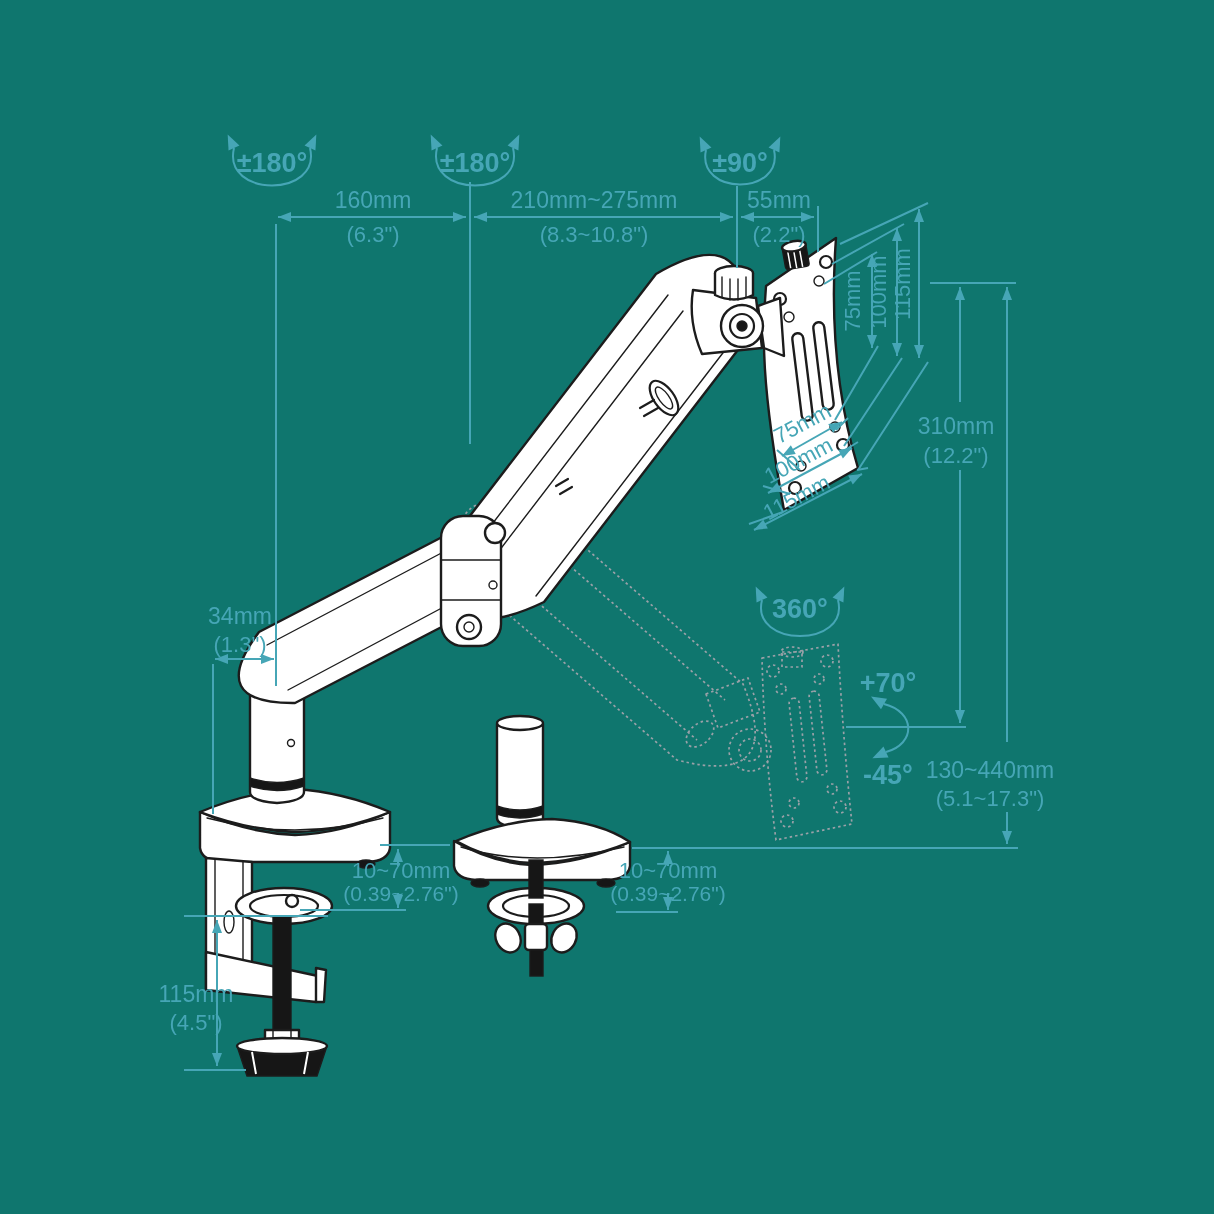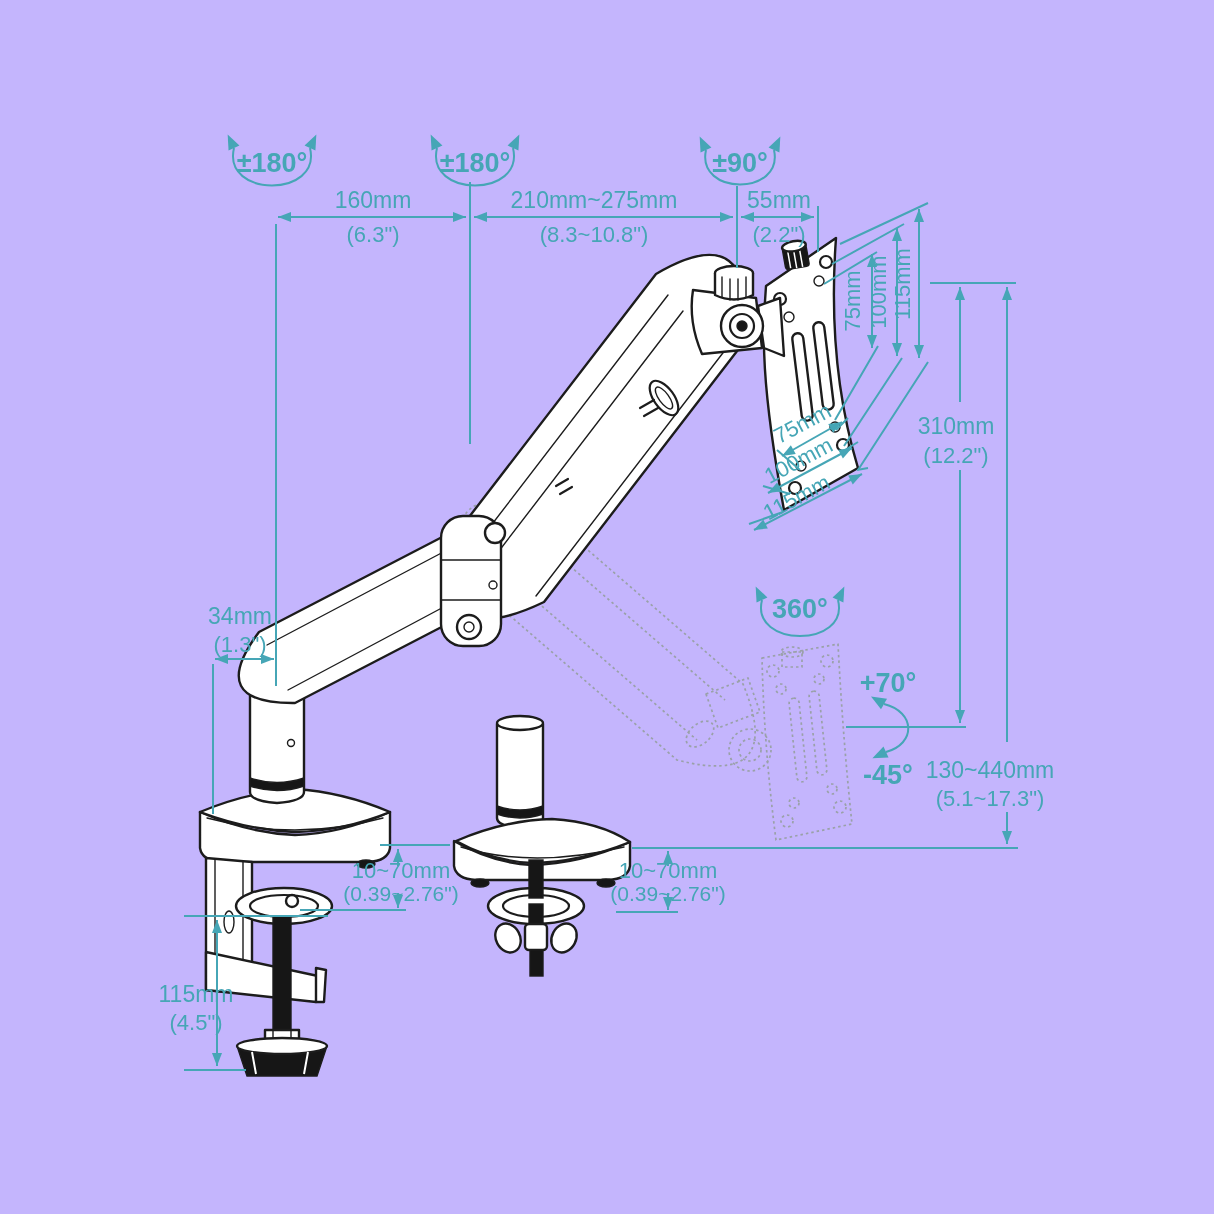--- a/index.html
+++ b/index.html
@@ -1,16 +1,16 @@
 <!DOCTYPE html>
 <html><head>
 <meta charset="utf-8">
 <style>
   html,body{margin:0;padding:0;background:#ffffff;}
-  .stage{width:1214px;height:1214px;background:#c4b5fd;position:relative;overflow:hidden;}
+  .stage{width:1214px;height:1214px;background:#0f766e;position:relative;overflow:hidden;}
   svg{display:block;font-family:"Liberation Sans",sans-serif;}
   .outline{fill:#ffffff;stroke:#1c1c1c;stroke-width:2.4;stroke-linejoin:round;}
   .line{fill:none;stroke:#1c1c1c;stroke-width:2.2;stroke-linecap:round;}
   .thin{stroke-width:1.4;}
   .dark{fill:#161616;stroke:#1c1c1c;stroke-width:1.4;}
   .ghost{fill:none;stroke:#9aa1a8;stroke-width:1.7;stroke-dasharray:2.5 3;stroke-linejoin:round;}
   .dim{fill:none;stroke:#46a6b6;stroke-width:2;stroke-linecap:butt;}
   .arr{fill:#46a6b6;stroke:none;}
   .dimtxt{fill:#46a6b6;font-size:23px;text-anchor:middle;}
   .dimsub{font-size:22px;}

